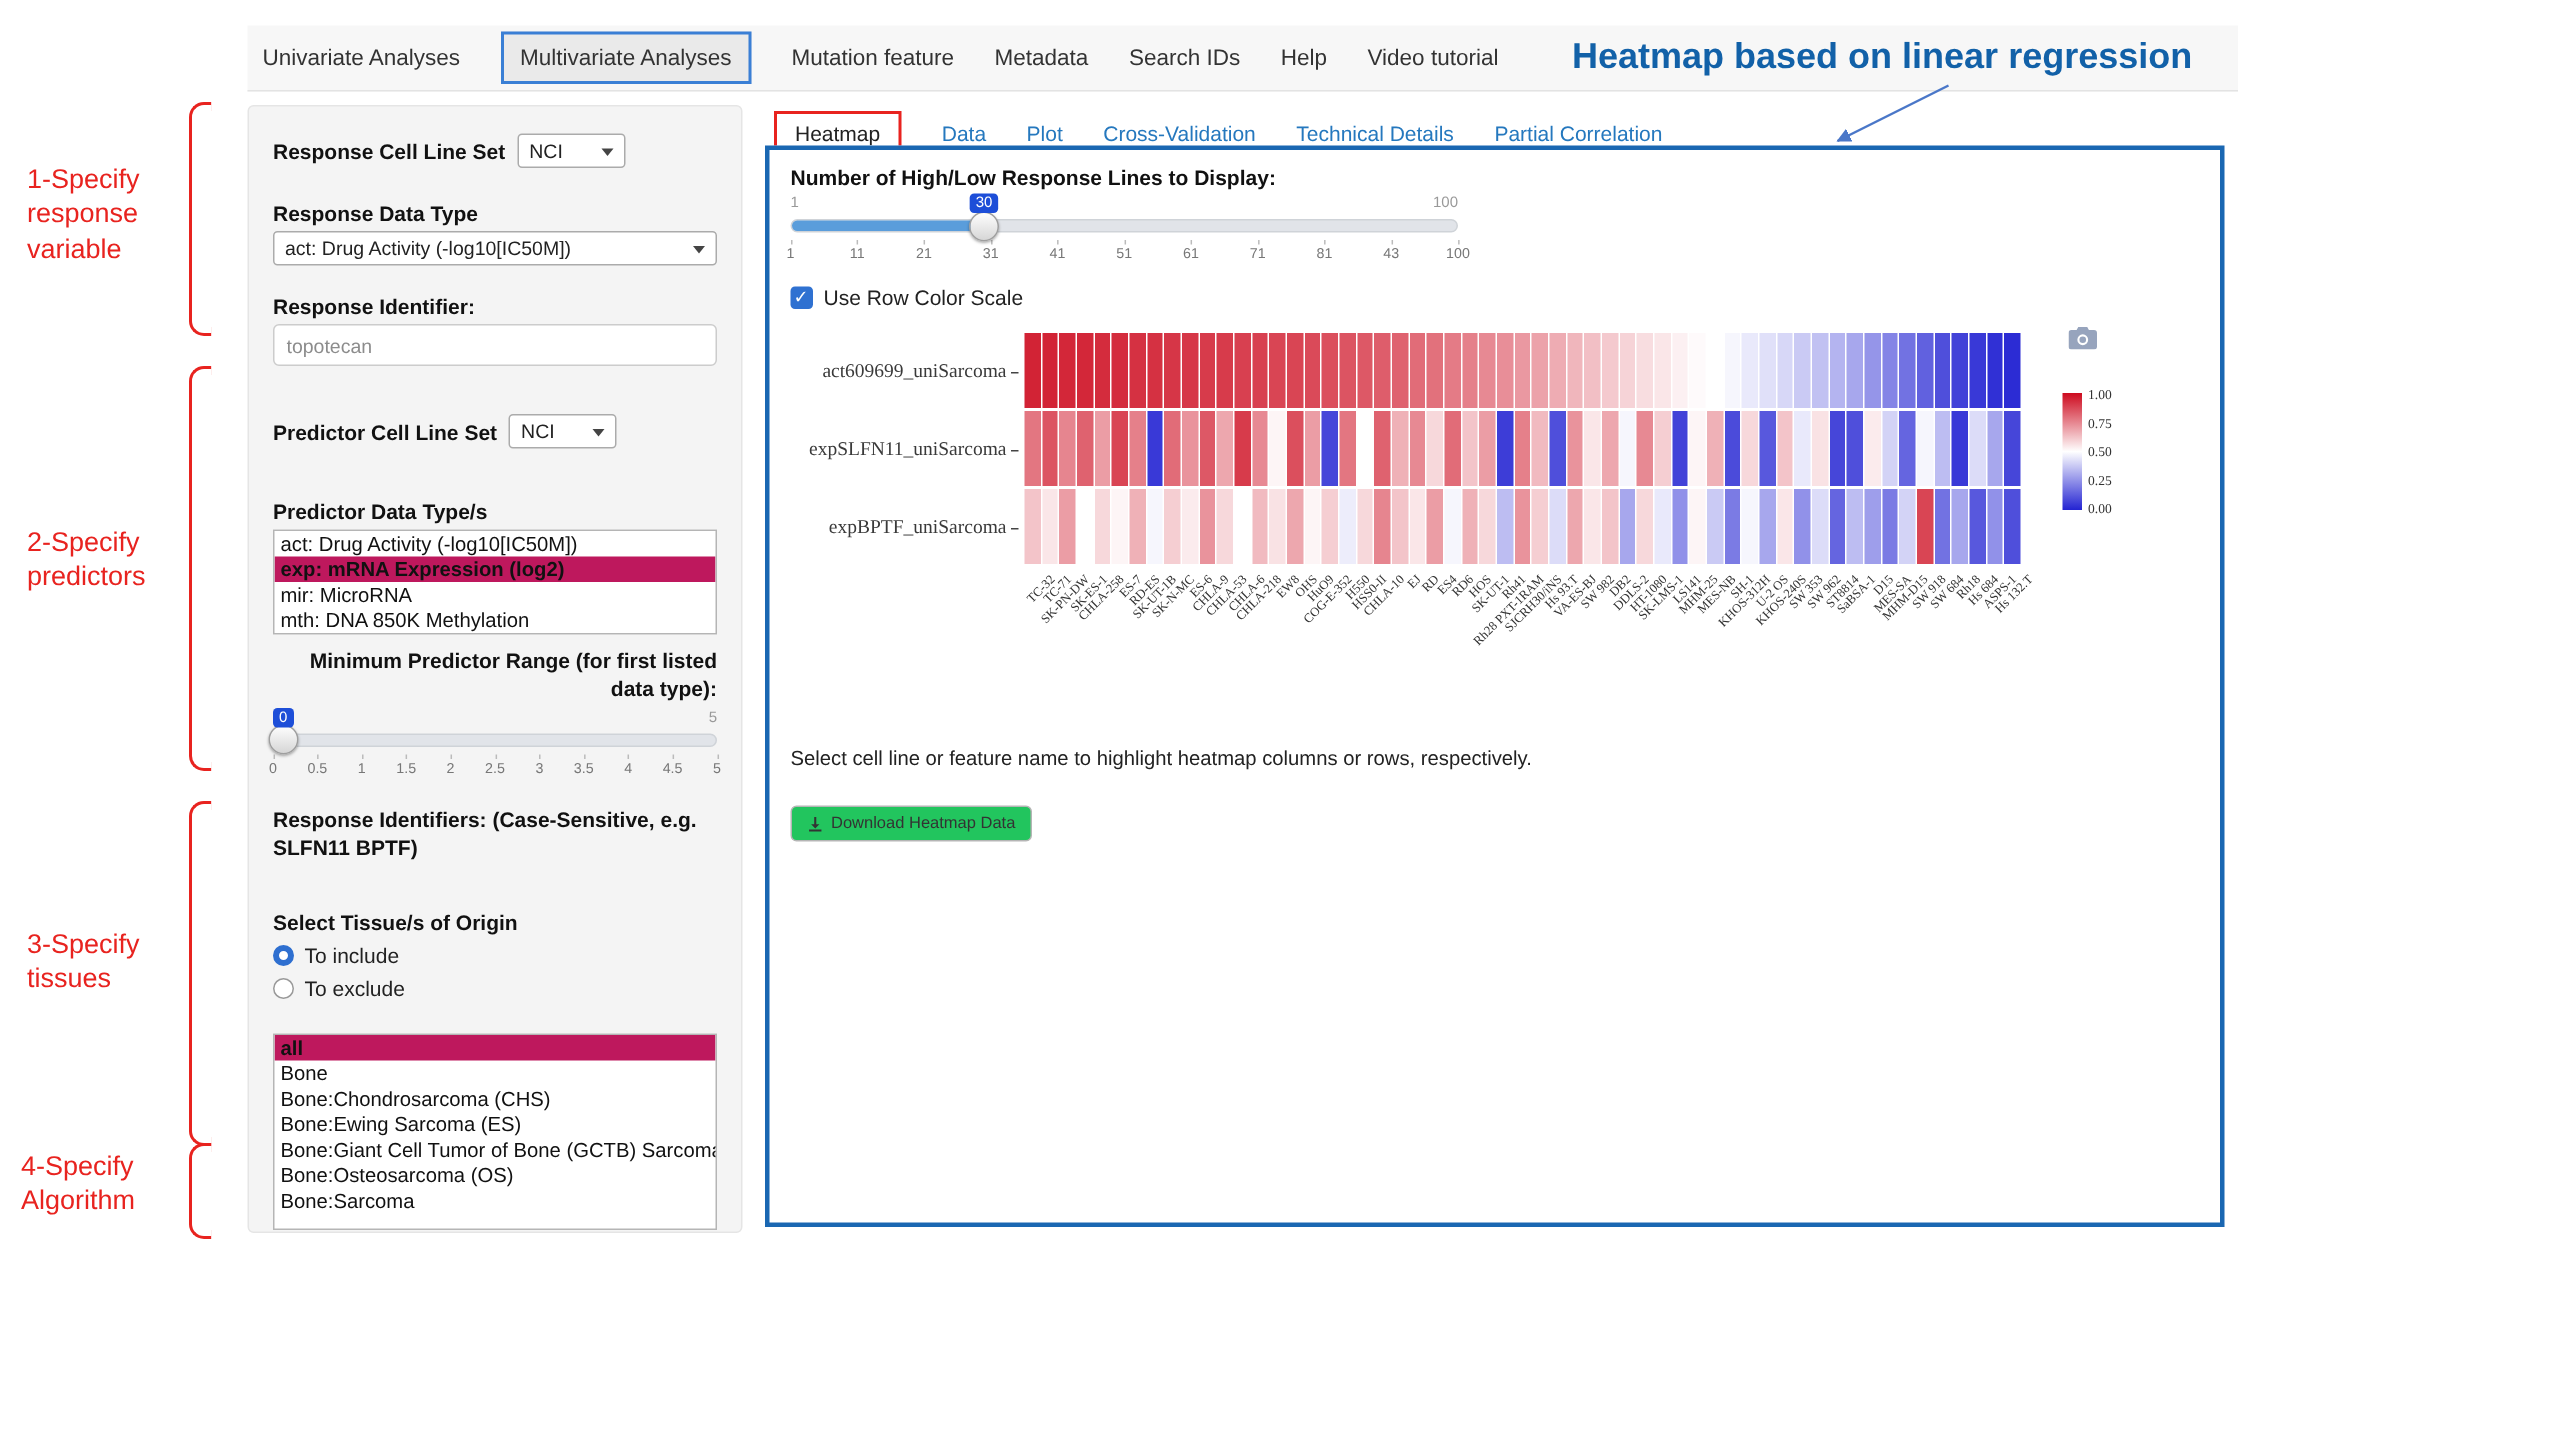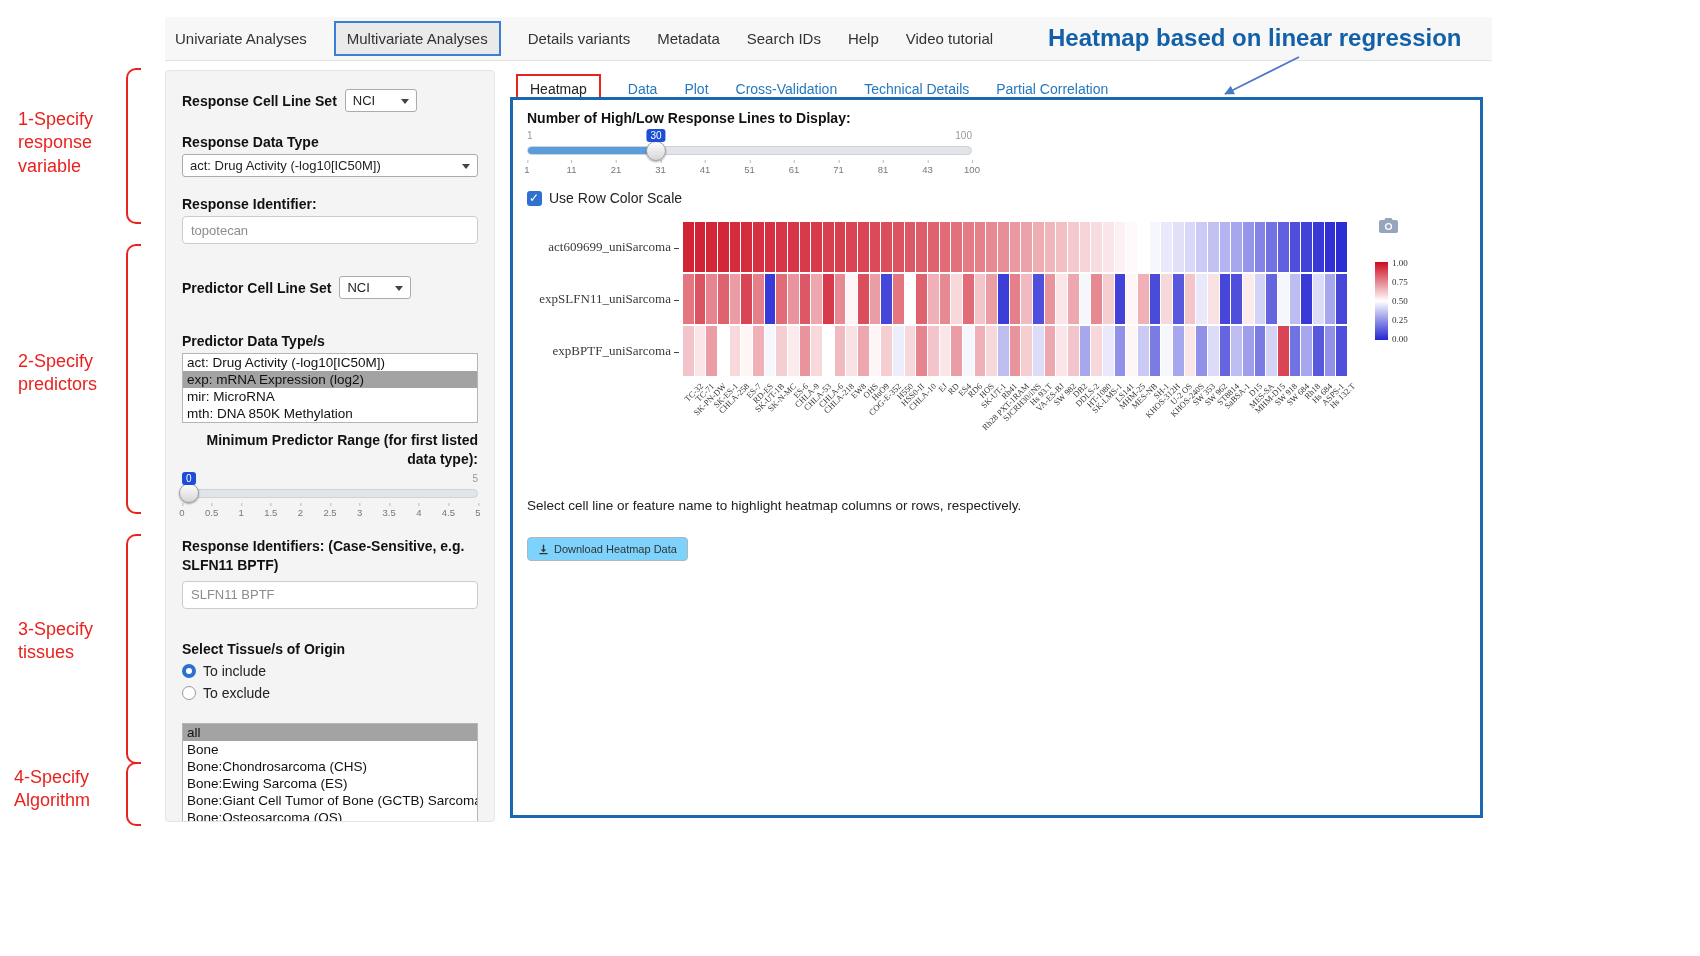--- a/index.html
+++ b/index.html
@@ -29,21 +29,21 @@
   .inline-row { display:flex; align-items:center; gap:8px; }
   .sel { position:relative; background:#fff; border:1px solid #ababab; border-radius:3px; font-size:13px;
          color:#222; padding:2px 24px 2px 7px; min-height:21px; line-height:17px; white-space:nowrap; overflow:hidden; }
   .sel::after { content:""; position:absolute; right:7px; top:50%; margin-top:-2px;
                 border-left:4px solid transparent; border-right:4px solid transparent; border-top:5px solid #444; }
   .sel.block { display:block; width:100%; }
   .txt { width:100%; border:1px solid #ccc; border-radius:4px; height:28px; padding:4px 8px; font-size:13px;
          color:#8c8c8c; background:#fff; font-family:inherit; }
   .listbox { background:#fff; border:1px solid #b5b5b5; font-size:13.5px; color:#111; overflow:hidden; width:100%; }
   .listbox .opt { padding:0 4px; line-height:17px; white-space:nowrap; }
-  .listbox .opt.selected { background:#a3a3a3; }
+  .listbox .opt.selected { background:#be185d;font-weight:bold; }
   .radio-row { display:flex; align-items:center; gap:7px; margin-top:6px; font-size:14px; color:#222; }
   .radio { width:14px; height:14px; border:1px solid #999; border-radius:50%; background:#fff; flex:0 0 auto; }
   .radio.on { border:4px solid #2e6fd0; }
 
   
   .irs { position:relative; width:100%; height:50px; margin-top:4px; }
   .irs-min, .irs-max { position:absolute; top:0; font-size:10px; color:#999; }
   .irs-min { left:0; } .irs-max { right:0; }
   .irs-bubble { position:absolute; top:-1px; background:#1d4ed8; color:#fff; font-size:10px;
                 padding:1px 4px; border-radius:3px; transform:translateX(-50%); z-index:2; }
@@ -79,31 +79,31 @@
   .hm-cell { height:100%; }
   .hm-xlabels { position:relative; margin-left:165px; width:664px; height:100px; }
   .hm-xlabel { position:absolute; width:110px; text-align:right; font-size:8.5px; color:#333; white-space:nowrap;
                transform:rotate(-45deg); transform-origin:100% 0; }
   .cbar { position:absolute; left:848px; top:40px; width:13px; height:78px; }
   .cbar-ticks { position:absolute; left:865px; top:36px; height:86px; display:flex; flex-direction:column;
                 justify-content:space-between; font-size:9px; color:#333; }
   .camera { position:absolute; left:852px; top:-4px; }
 
   .hint { margin-top:14px; font-size:13.5px; color:#222; }
-  .dl-btn { margin-top:24px; display:inline-flex; align-items:center; gap:5px; background:#7dd3fc;
+  .dl-btn { margin-top:24px; display:inline-flex; align-items:center; gap:5px; background:#22c55e;
             border:1px solid #b5b5b5; border-radius:4px; padding:5px 10px; font-size:11px; color:#333;
             font-family:inherit; cursor:default; }
 </style>
 </head>
 <body>
 
 <div class="nav" id="top-nav">
     <div class="nav-tab">Univariate Analyses</div>
     <div class="nav-tab active">Multivariate Analyses</div>
-    <div class="nav-tab">Details variants</div>
+    <div class="nav-tab">Mutation feature</div>
     <div class="nav-tab">Metadata</div>
     <div class="nav-tab">Search IDs</div>
     <div class="nav-tab">Help</div>
     <div class="nav-tab">Video tutorial</div>
   </div>
 
 <div class="anno-heading">Heatmap based on linear regression</div>
 <svg class="anno-arrow" width="100" height="46">
   <defs>
       <marker id="ah" markerWidth="8" markerHeight="8" refX="5.5" refY="3" orient="auto">
@@ -164,21 +164,20 @@
         <span class="irs-tick" style="left: 50%;">2.5</span>
         <span class="irs-tick" style="left: 60%;">3</span>
         <span class="irs-tick" style="left: 70%;">3.5</span>
         <span class="irs-tick" style="left: 80%;">4</span>
         <span class="irs-tick" style="left: 90%;">4.5</span>
         <span class="irs-tick" style="left: 100%;">5</span>
       </div>
     </div>
 
   <div class="fld-label" style="margin-top:14px; line-height:1.35;">Response Identifiers: (Case-Sensitive, e.g. SLFN11 BPTF)</div>
-  <input class="txt" style="margin-top: 6px;" value="SLFN11 BPTF">
 
   <div class="fld-label" style="margin-top:32px;">Select Tissue/s of Origin</div>
   <div id="tissue-radios">
       <div class="radio-row">
         <span class="radio on"></span>
         <span>To include</span>
       </div>
       <div class="radio-row">
         <span class="radio"></span>
         <span>To exclude</span>

